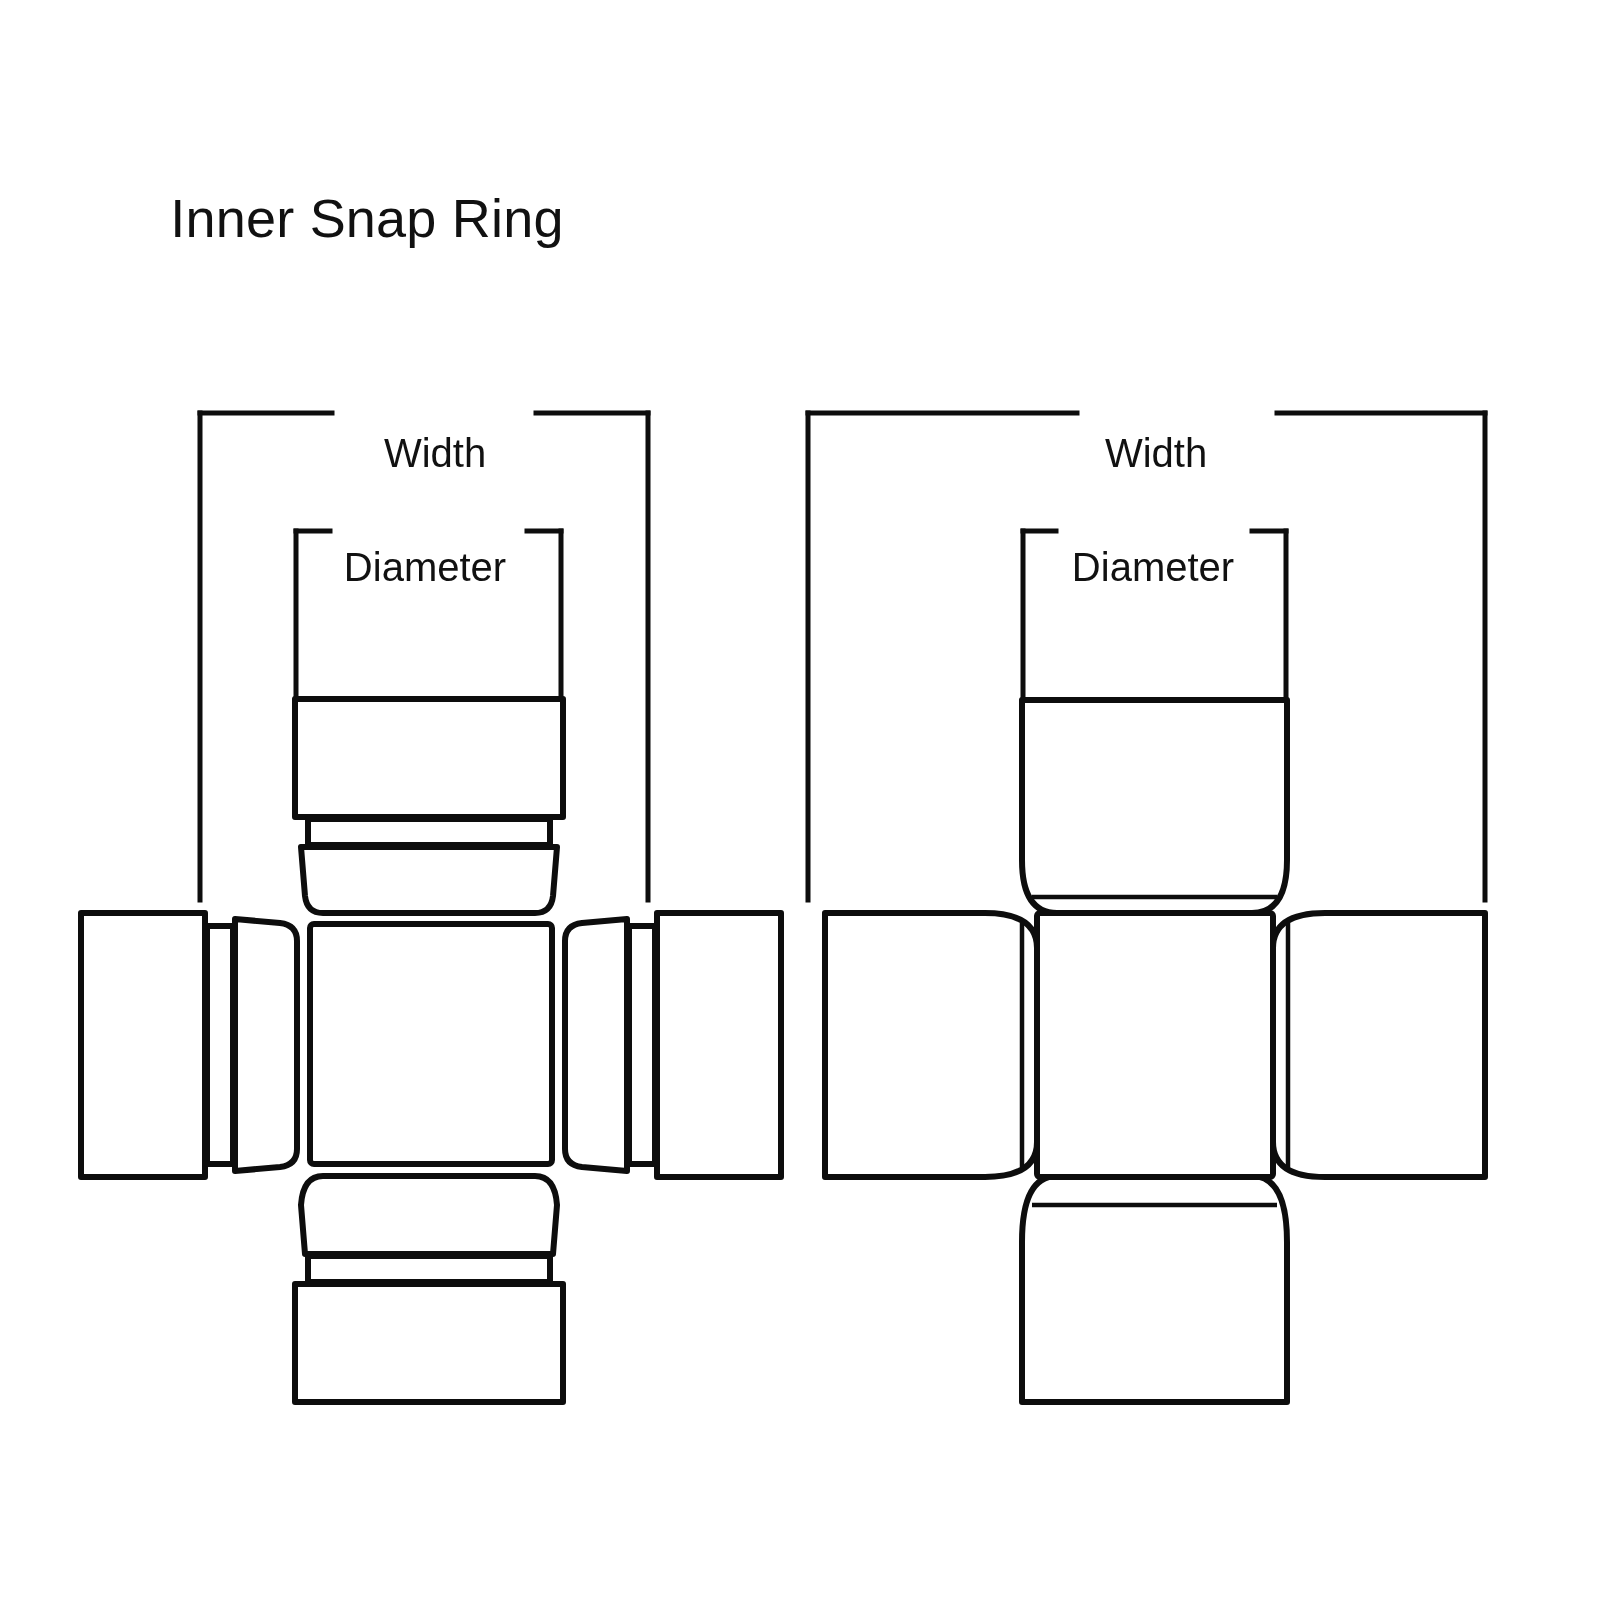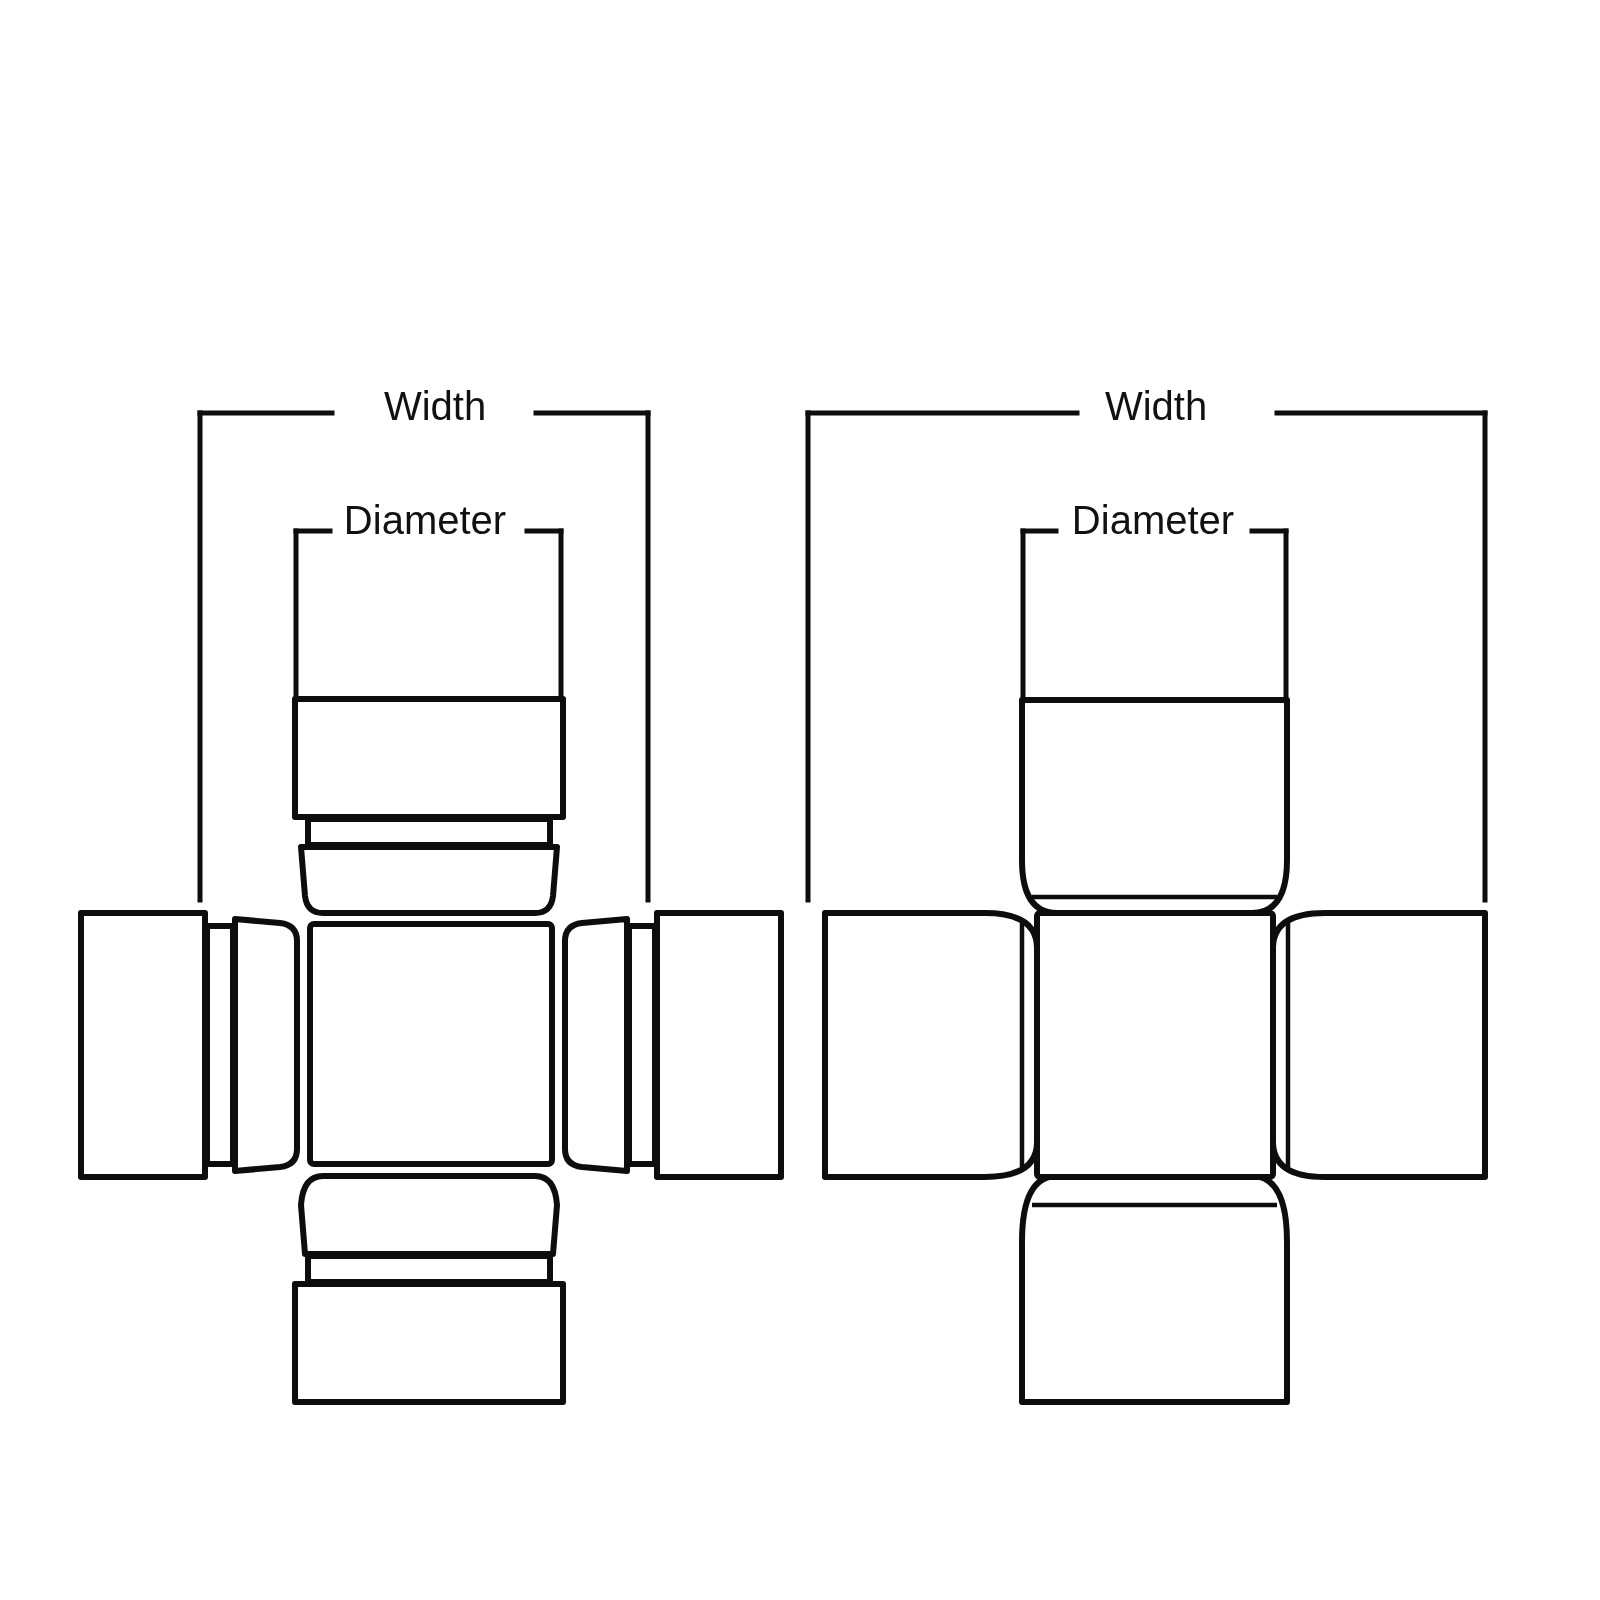--- a/index.html
+++ b/index.html
@@ -45,20 +45,21 @@
   #panel-outer .panel-title { padding-right: 30px; box-sizing: border-box; }
 
   .dim-label {
     position: absolute;
     font-size: 40px;
     font-weight: 400;
     line-height: 44px;
     color: #111111;
     white-space: nowrap;
     text-align: center;
+    margin-top: 47px;
   }
   .svg-layer {
     position: absolute;
     top: 0;
     left: 0;
     width: 800px;
     height: 1600px;
   }
   .ln {
     fill: none;
@@ -81,20 +82,21 @@
     stroke-linecap: round;
   }
 </style>
 </head>
 <body>
 
 <div class="canvas">
 
   <div class="panel" id="panel-inner">
 
+    <div class="panel-title">Inner Snap Ring</div>
 
     <div class="dim-label" style="top:384px; left:355px; width:160px;">Width</div>
 
     <div class="dim-label" style="top:498px; left:315px; width:220px;">Diameter</div>
 
     <svg class="svg-layer" viewBox="0 0 800 1600">
 
       <g>
         <path class="ln" d="M 200 413 L 332 413"></path>
         <path class="ln" d="M 536 413 L 648 413"></path>

